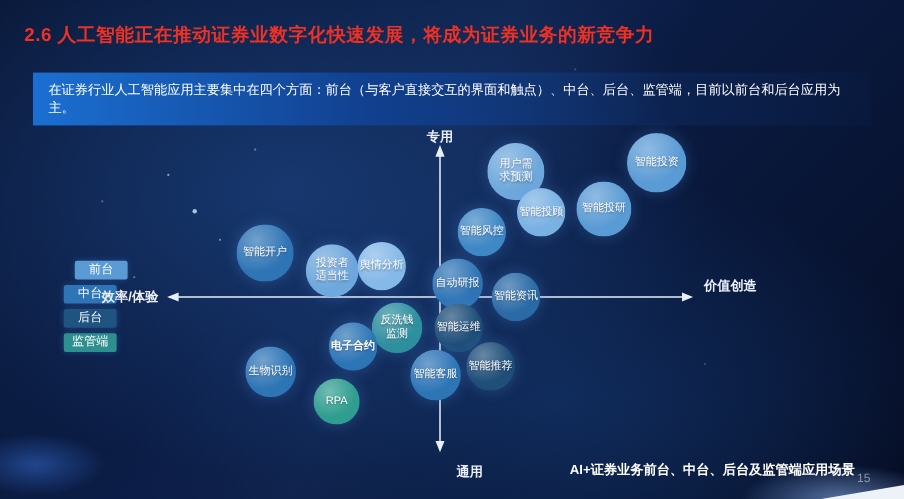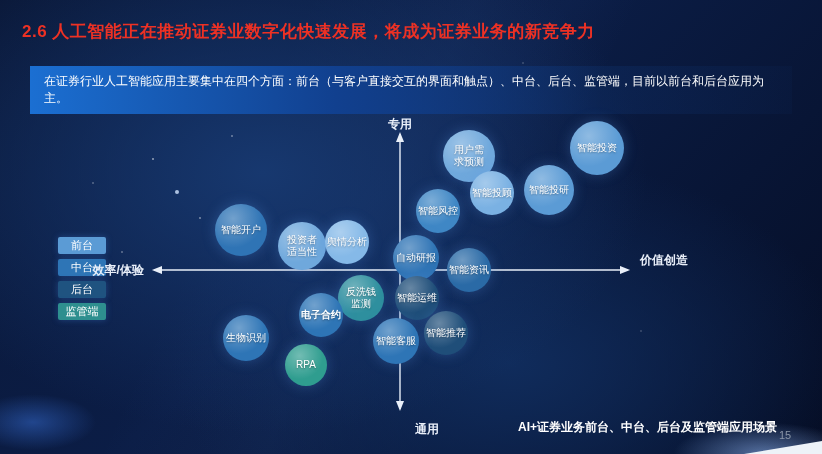--- a/index.html
+++ b/index.html
@@ -73,21 +73,21 @@
 <div class="slide">
   <div class="stars"></div>
 
   <h1 class="title">2.6 人工智能正在推动证券业数字化快速发展，将成为证券业务的新竞争力</h1>
 
   <div class="subtitle">
     <p>在证券行业人工智能应用主要集中在四个方面：前台（与客户直接交互的界面和触点）、中台、后台、监管端，目前以前台和后台应用为主。</p>
   </div>
 
   <div class="legend">
-      <div class="legend-item" style="background: rgb(91, 155, 213);">前台</div>
+      <div class="legend-item" style="background: rgb(91, 155, 213); margin-left: 10px;">前台</div>
       <div class="legend-item" style="background: rgb(46, 117, 182);">中台</div>
       <div class="legend-item" style="background: rgb(31, 83, 128);">后台</div>
       <div class="legend-item" style="background: rgb(46, 143, 143);">监管端</div>
     </div>
 
   <svg class="axes" width="822" height="454" viewBox="0 0 822 454">
     <defs>
       <marker id="arrowhead" markerWidth="9" markerHeight="8" refX="6" refY="3" orient="auto">
         <path d="M0,0 L7.5,3 L0,6 Z" fill="#e9eff9"></path>
       </marker>

